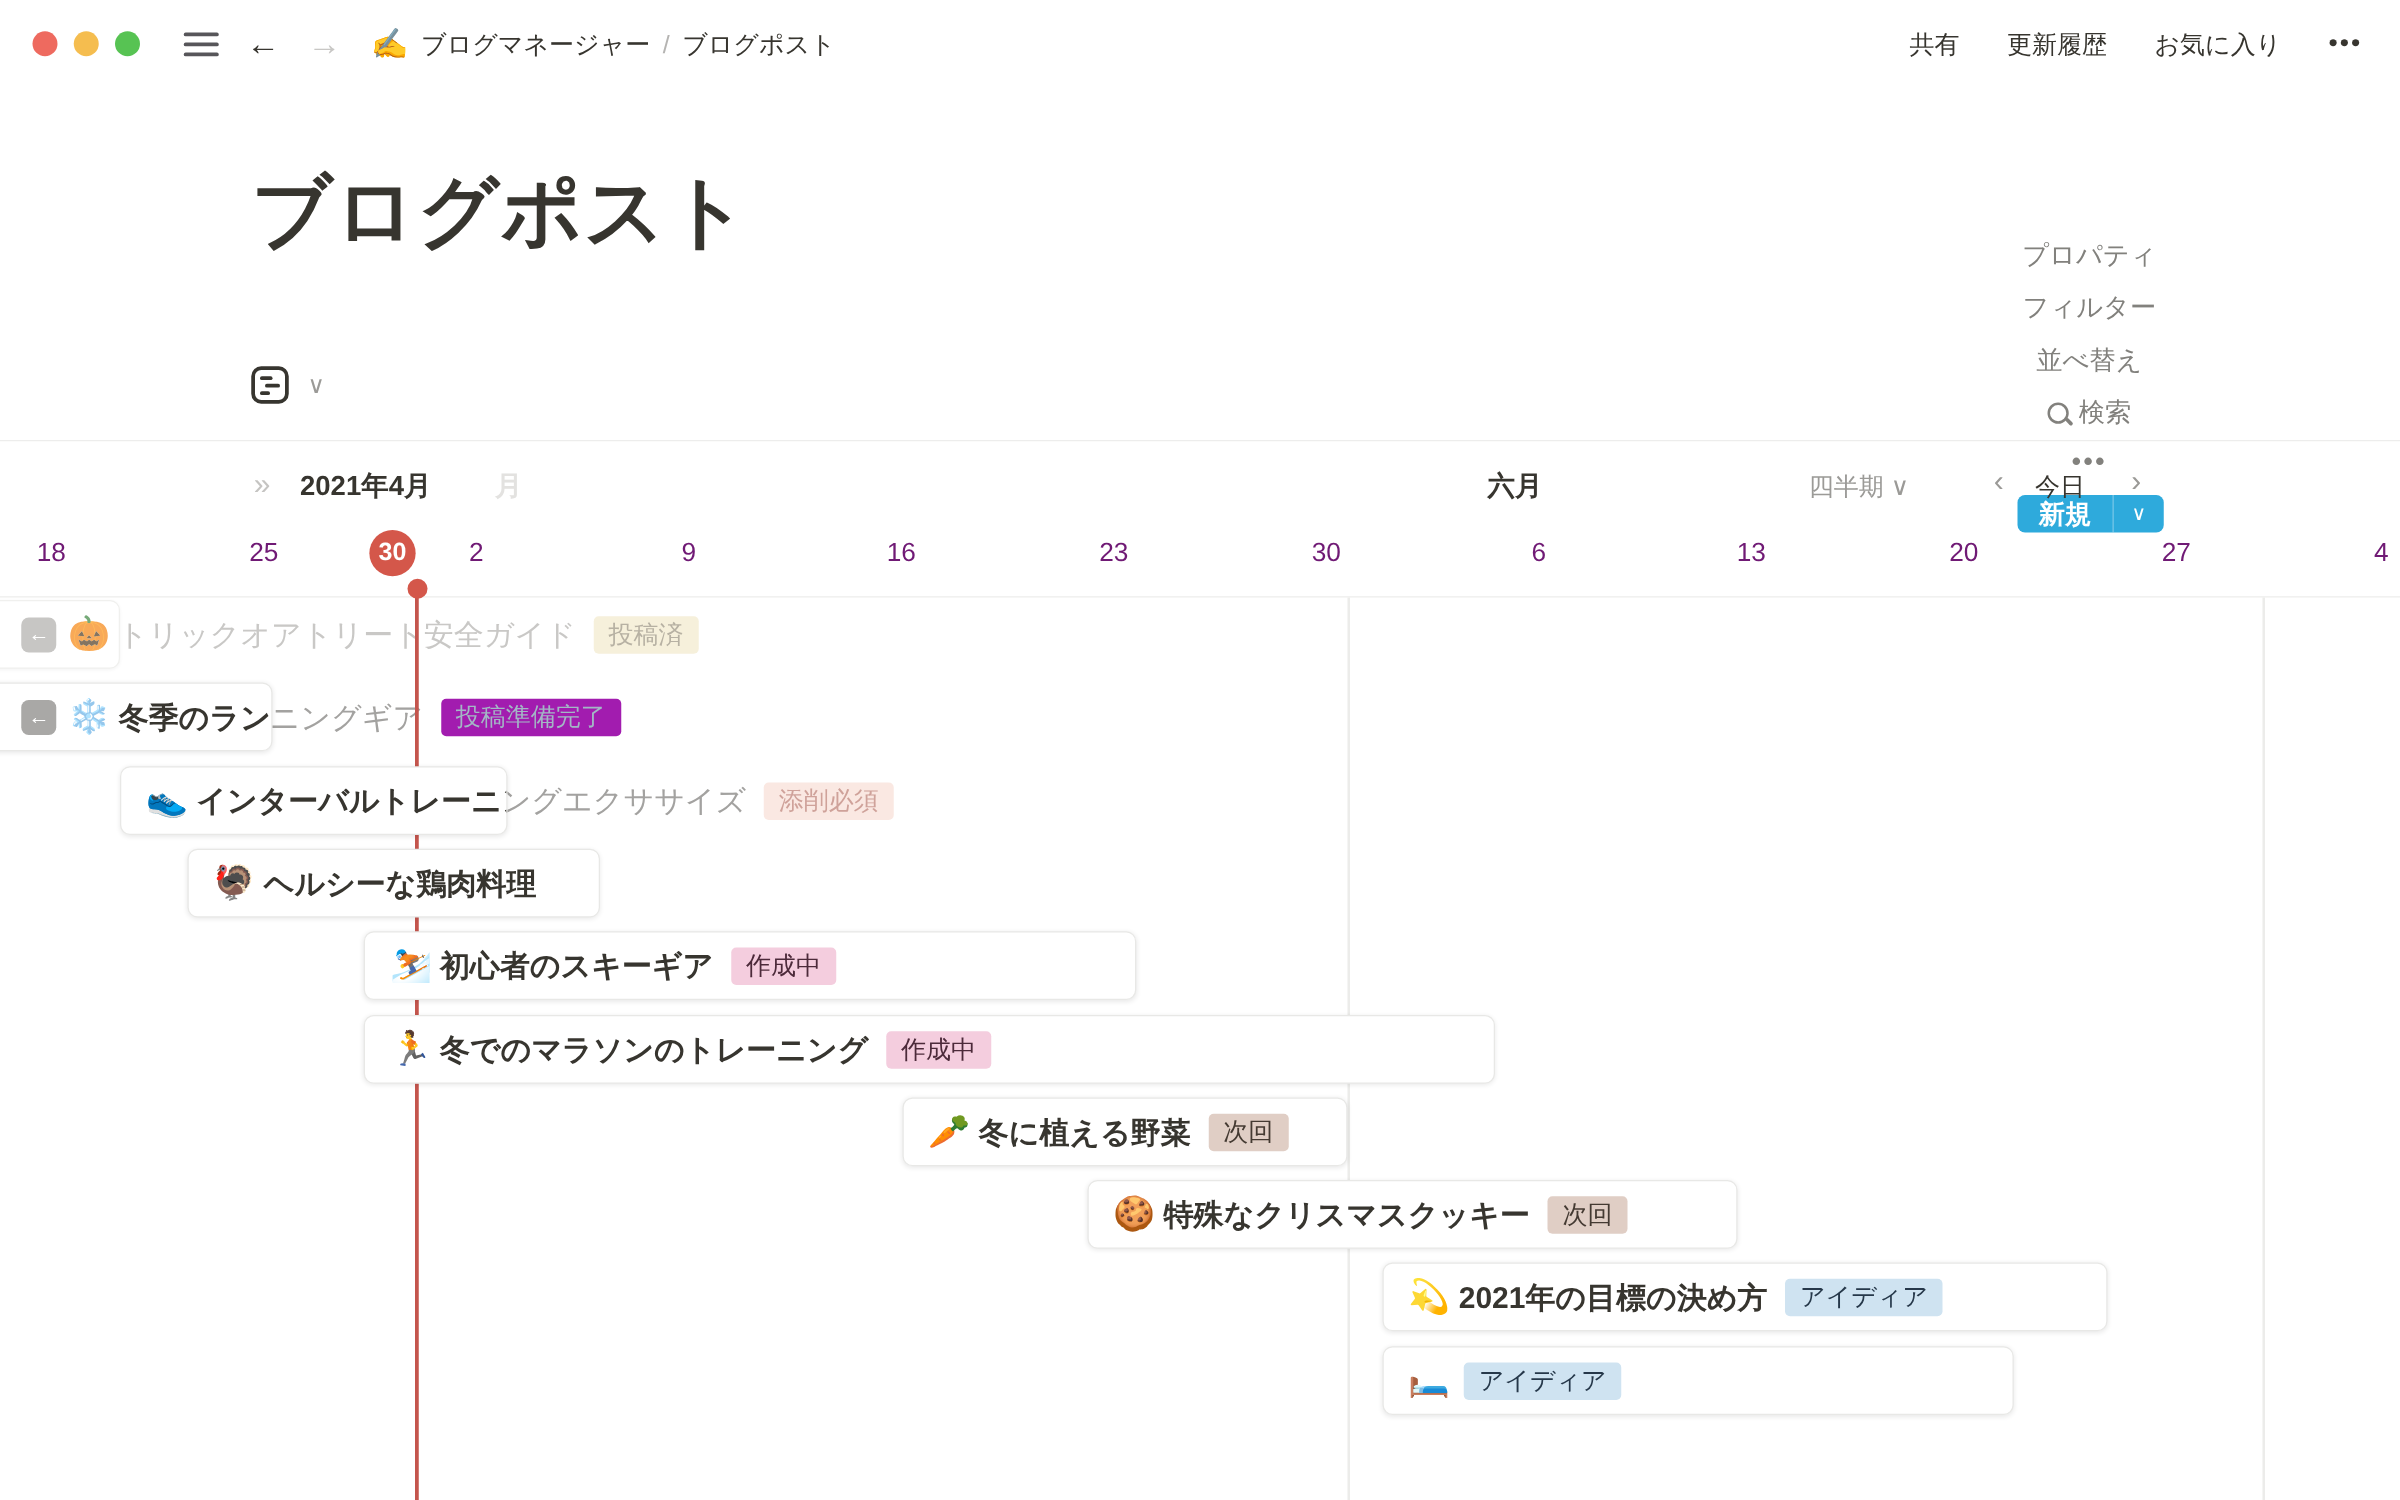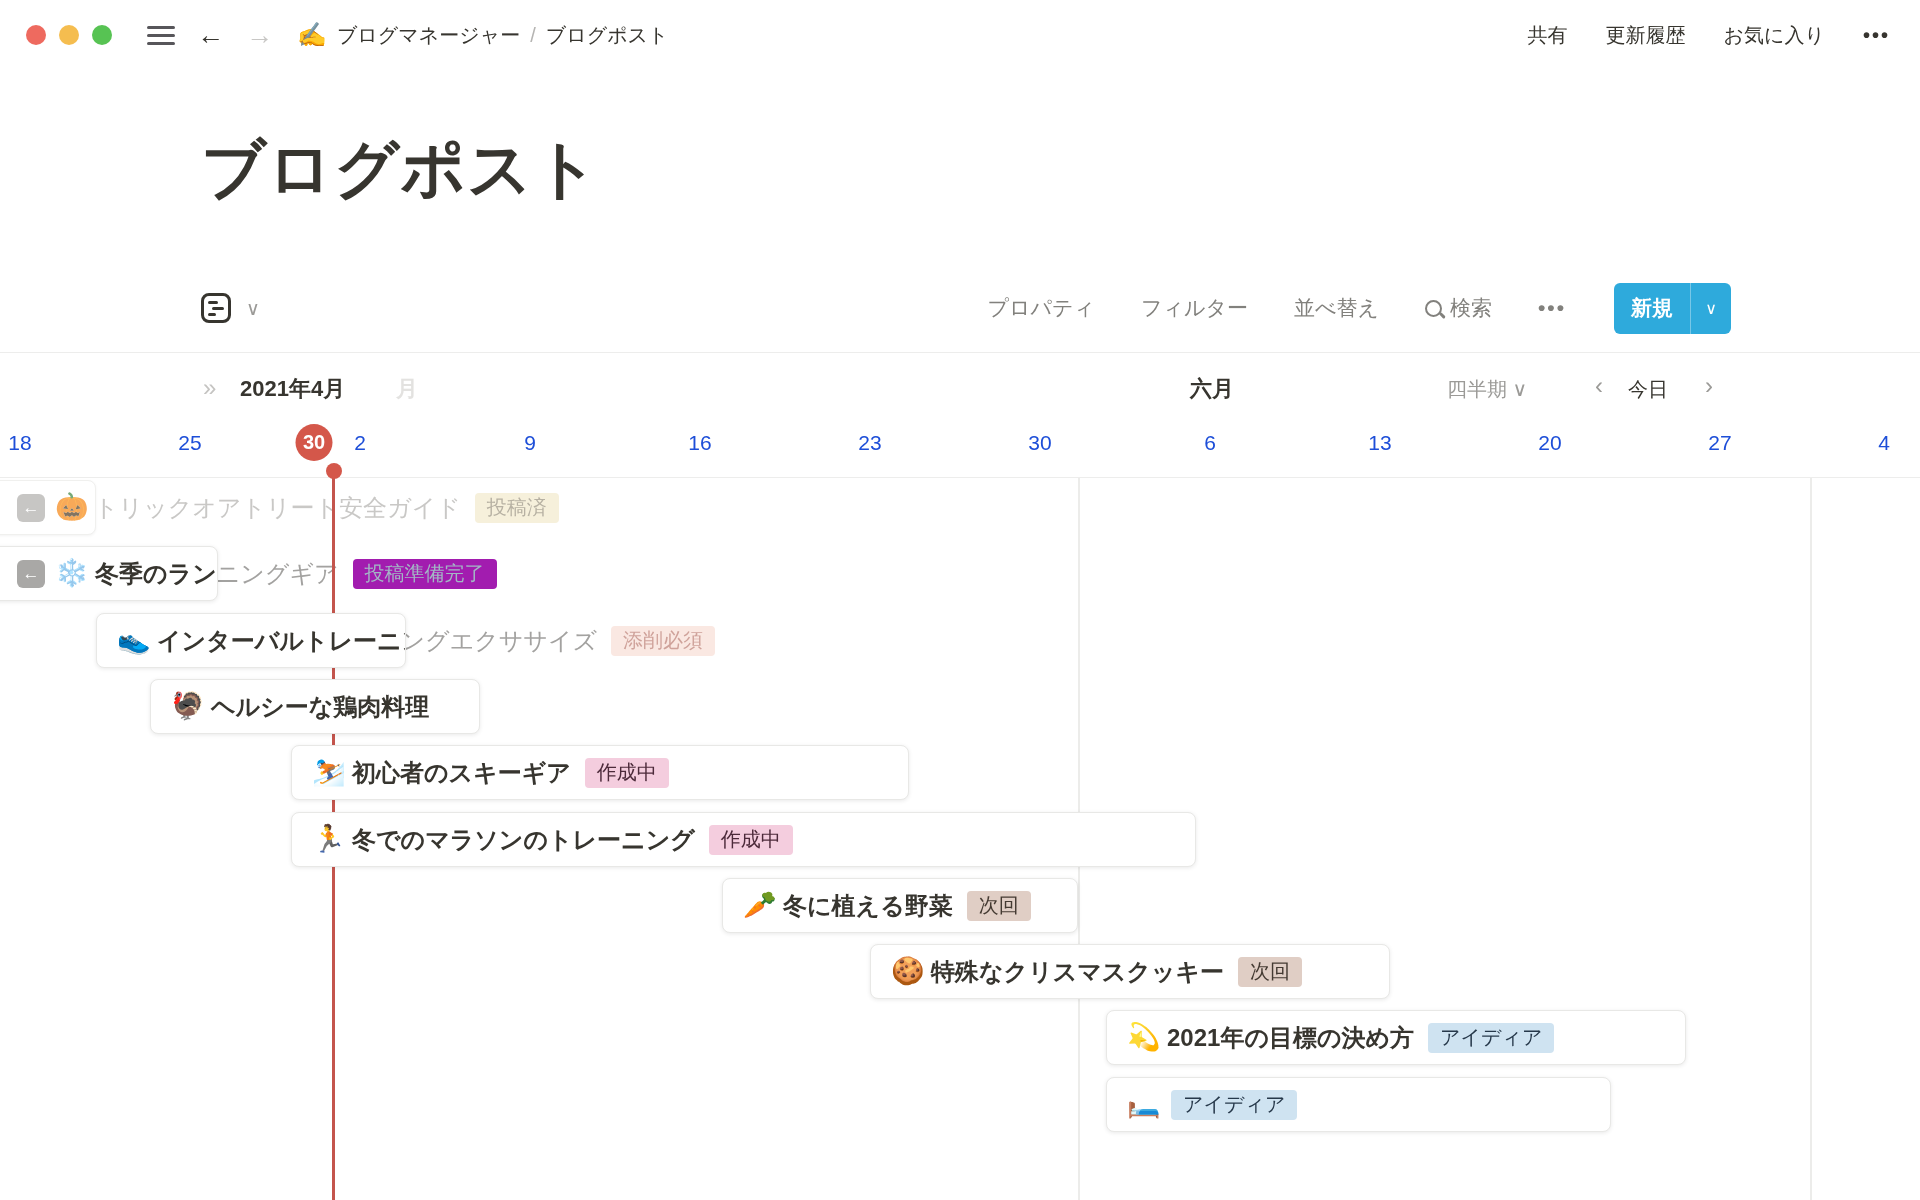--- a/index.html
+++ b/index.html
@@ -29,41 +29,41 @@
   .viewbar{position:absolute;left:201px;right:189px;top:284px;height:48px;
            display:flex;align-items:center;justify-content:space-between;}
   .vb-left{display:flex;align-items:center;gap:13px;cursor:pointer;}
   .tl-icon{width:30px;height:30px;border:3px solid #37352f;border-radius:8px;position:relative;box-sizing:border-box;flex:none;}
   .tl-icon i{position:absolute;height:3px;background:#37352f;border-radius:2px;display:block;}
   .tl-icon .b1{left:4px;top:5px;width:10px;}
   .tl-icon .b2{left:8px;top:11px;width:12px;}
   .tl-icon .b3{left:4px;top:17px;width:8px;}
   .view-name{font-size:25px;font-weight:700;}
   .vb-chev{color:#9b9a97;font-size:19px;margin-left:2px;}
-  .vb-right{display:flex;align-items:center;gap:46px;color:#82817d;font-size:21px;}
+  .vb-right{display:flex;align-items:center;gap:14px;color:#82817d;font-size:21px;flex-direction:column;}
   .vb-right .item{cursor:pointer;display:flex;align-items:center;gap:8px;white-space:nowrap;}
   .lens{position:relative;width:13px;height:13px;border:2.5px solid #82817d;border-radius:50%;display:inline-block;}
   .lens::after{content:"";position:absolute;width:7px;height:2.5px;background:#82817d;
                transform:rotate(45deg);right:-6px;bottom:-2px;border-radius:2px;}
-  .btn-new{display:flex;align-items:flex-start;height:51px;border-radius:6px;overflow:hidden;
+  .btn-new{display:flex;align-items:flex-start;height:30px;border-radius:6px;overflow:hidden;
            color:#fff;cursor:pointer;margin-left:2px;}
   .btn-new .lbl{padding:0 17px;font-size:21px;font-weight:700;display:flex;align-items:center;height:100%;}
   .btn-new .chev{width:40px;height:100%;display:flex;align-items:center;justify-content:center;
                  font-size:16px;border-left:1px solid rgba(255,255,255,.35);}
 
   .divider{position:absolute;left:0;right:0;top:352px;height:1px;background:#ededec;}
 
   
   .th-label{position:absolute;top:374px;font-size:22px;font-weight:700;white-space:nowrap;}
   .ffwd{color:#c5c4c2;font-size:24px;font-weight:400;}
   .ghost{color:#e3e2e0;}
   .th-ctrl{position:absolute;top:376px;font-size:20px;color:#9b9a97;white-space:nowrap;cursor:pointer;}
   .th-today{color:#37352f;font-weight:500;}
   .dates{position:absolute;top:424px;left:0;right:0;height:40px;}
-  .date{position:absolute;transform:translateX(-50%);font-size:21px;color:#1d4ed8;top:7px;}
+  .date{position:absolute;transform:translateX(-50%);font-size:21px;color:#701a75;top:7px;margin-left:21px;}
   .today-circle{position:absolute;width:37px;height:37px;border-radius:50%;
                 display:flex;align-items:center;justify-content:center;
                 color:#fff;font-size:20px;font-weight:700;transform:translateX(-50%);top:0;}
   .hdr-border{position:absolute;left:0;right:0;top:477px;height:1px;background:#ededec;}
 
   
   .tbody{position:absolute;left:0;right:0;top:478px;bottom:0;}
   .gridline{position:absolute;top:0;bottom:0;width:2px;z-index:0;}
   .today-line{position:absolute;width:3px;z-index:1;}
   .today-dot{position:absolute;width:16px;height:16px;border-radius:50%;z-index:1;}

